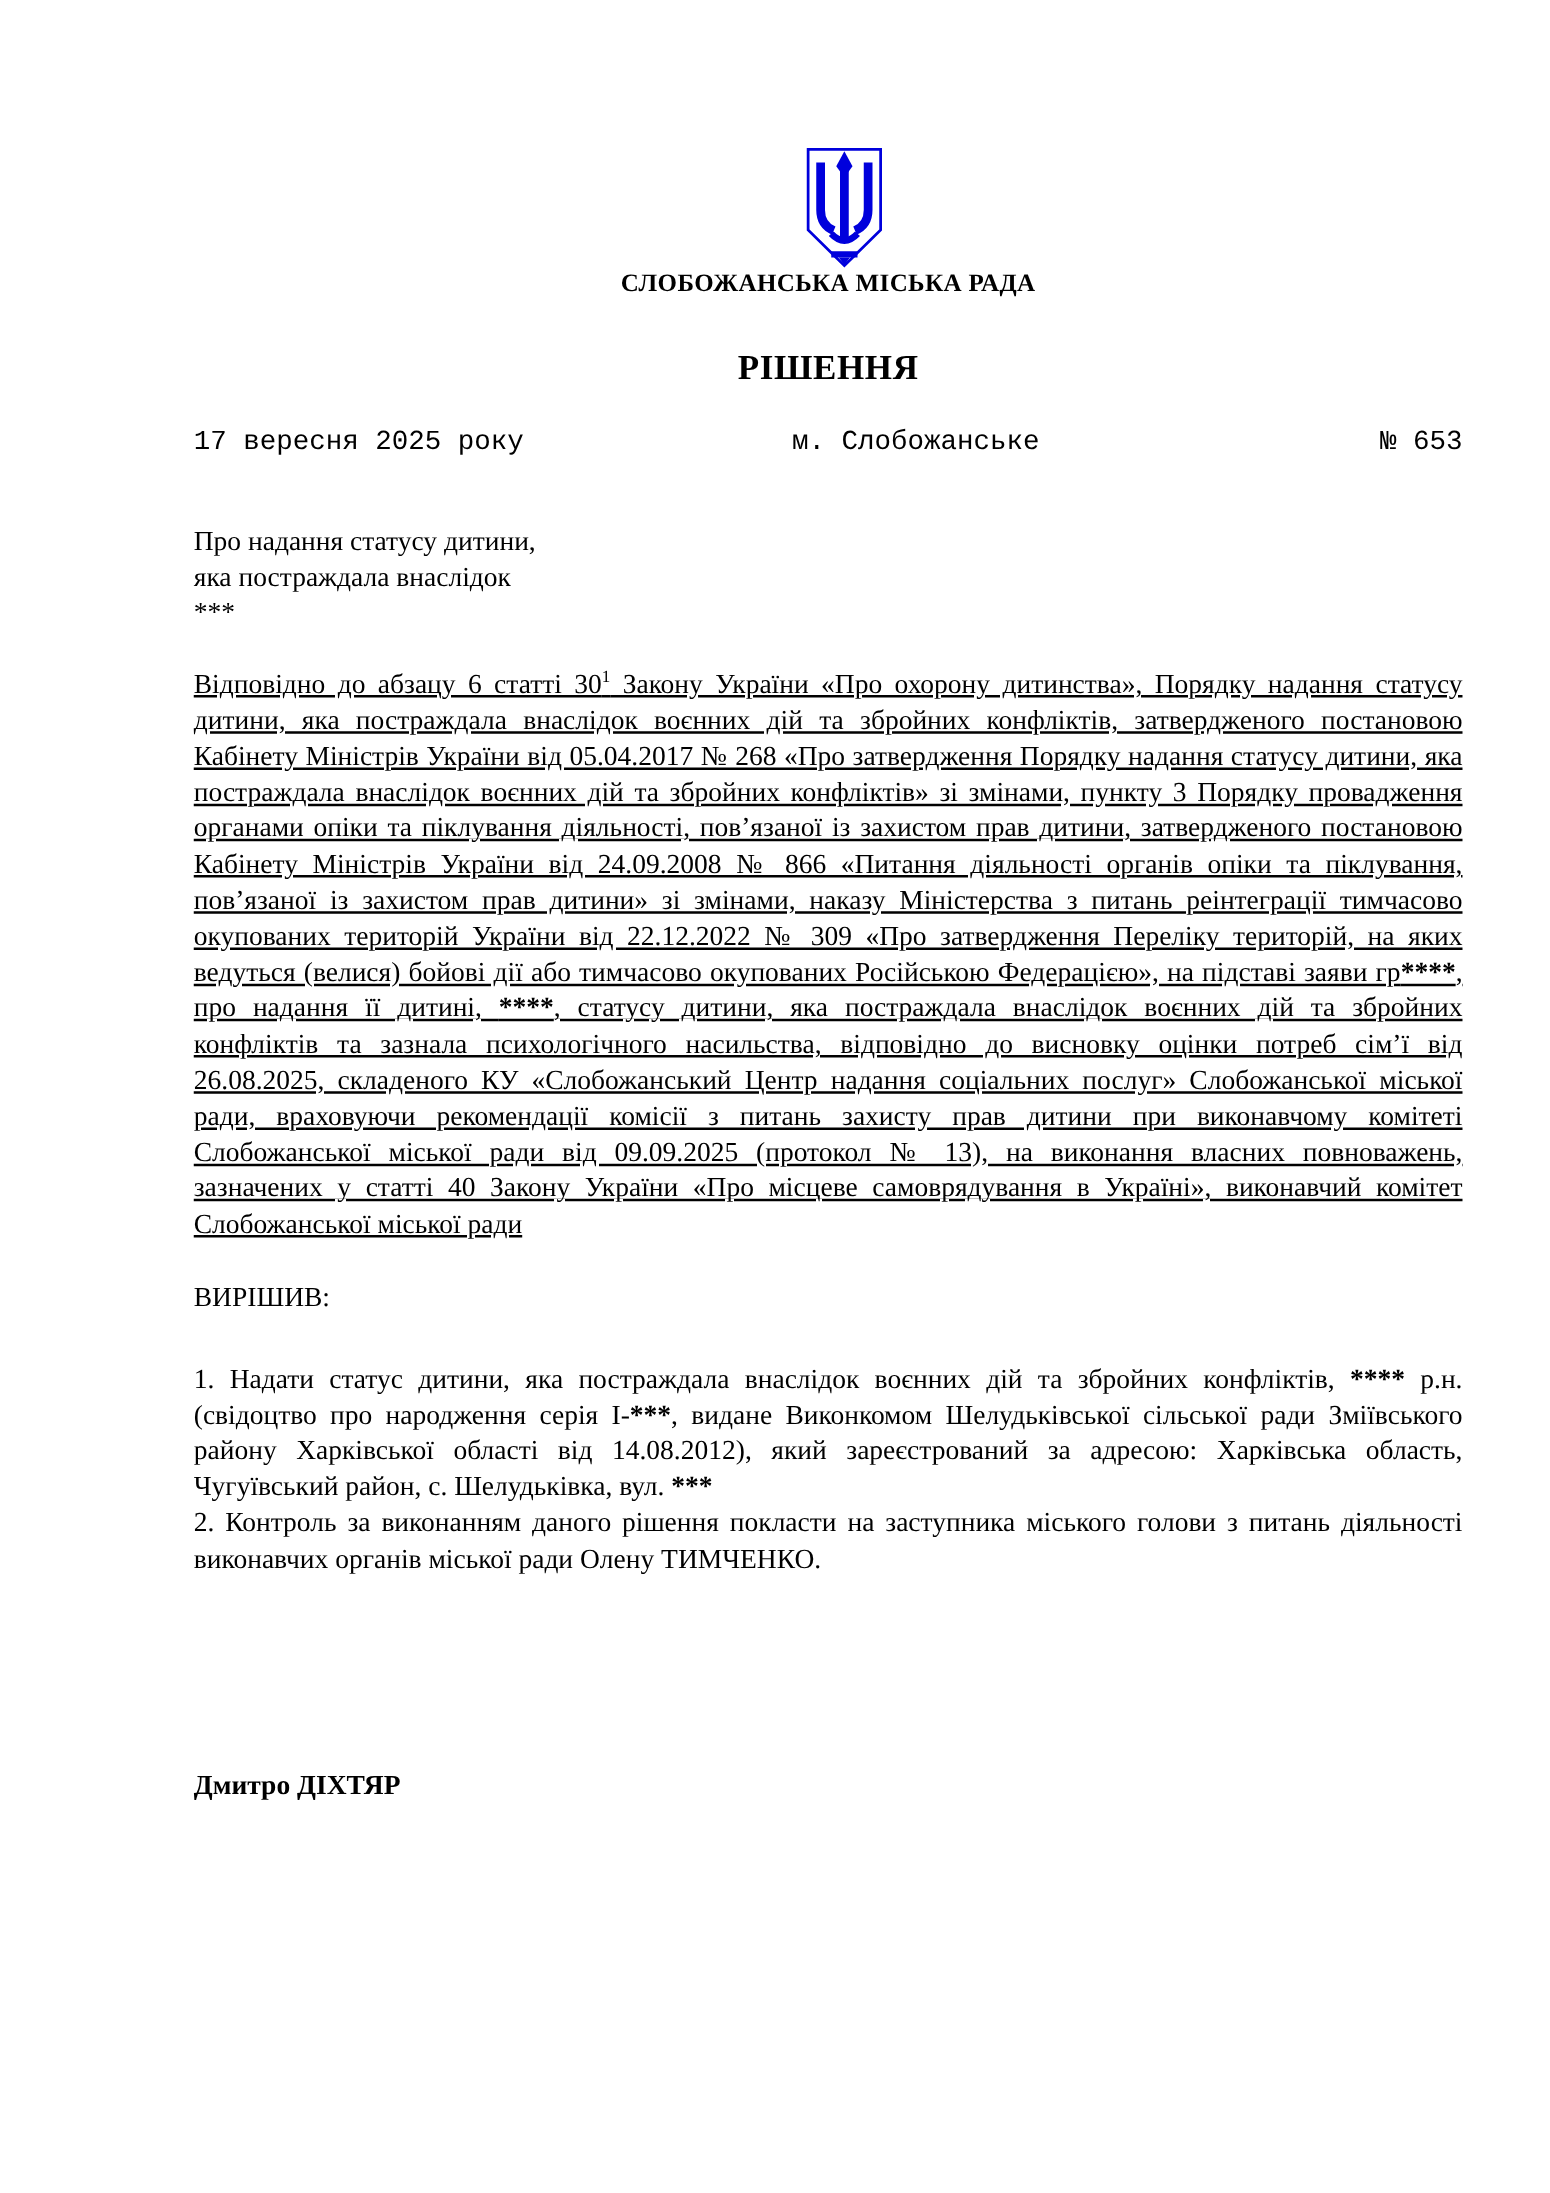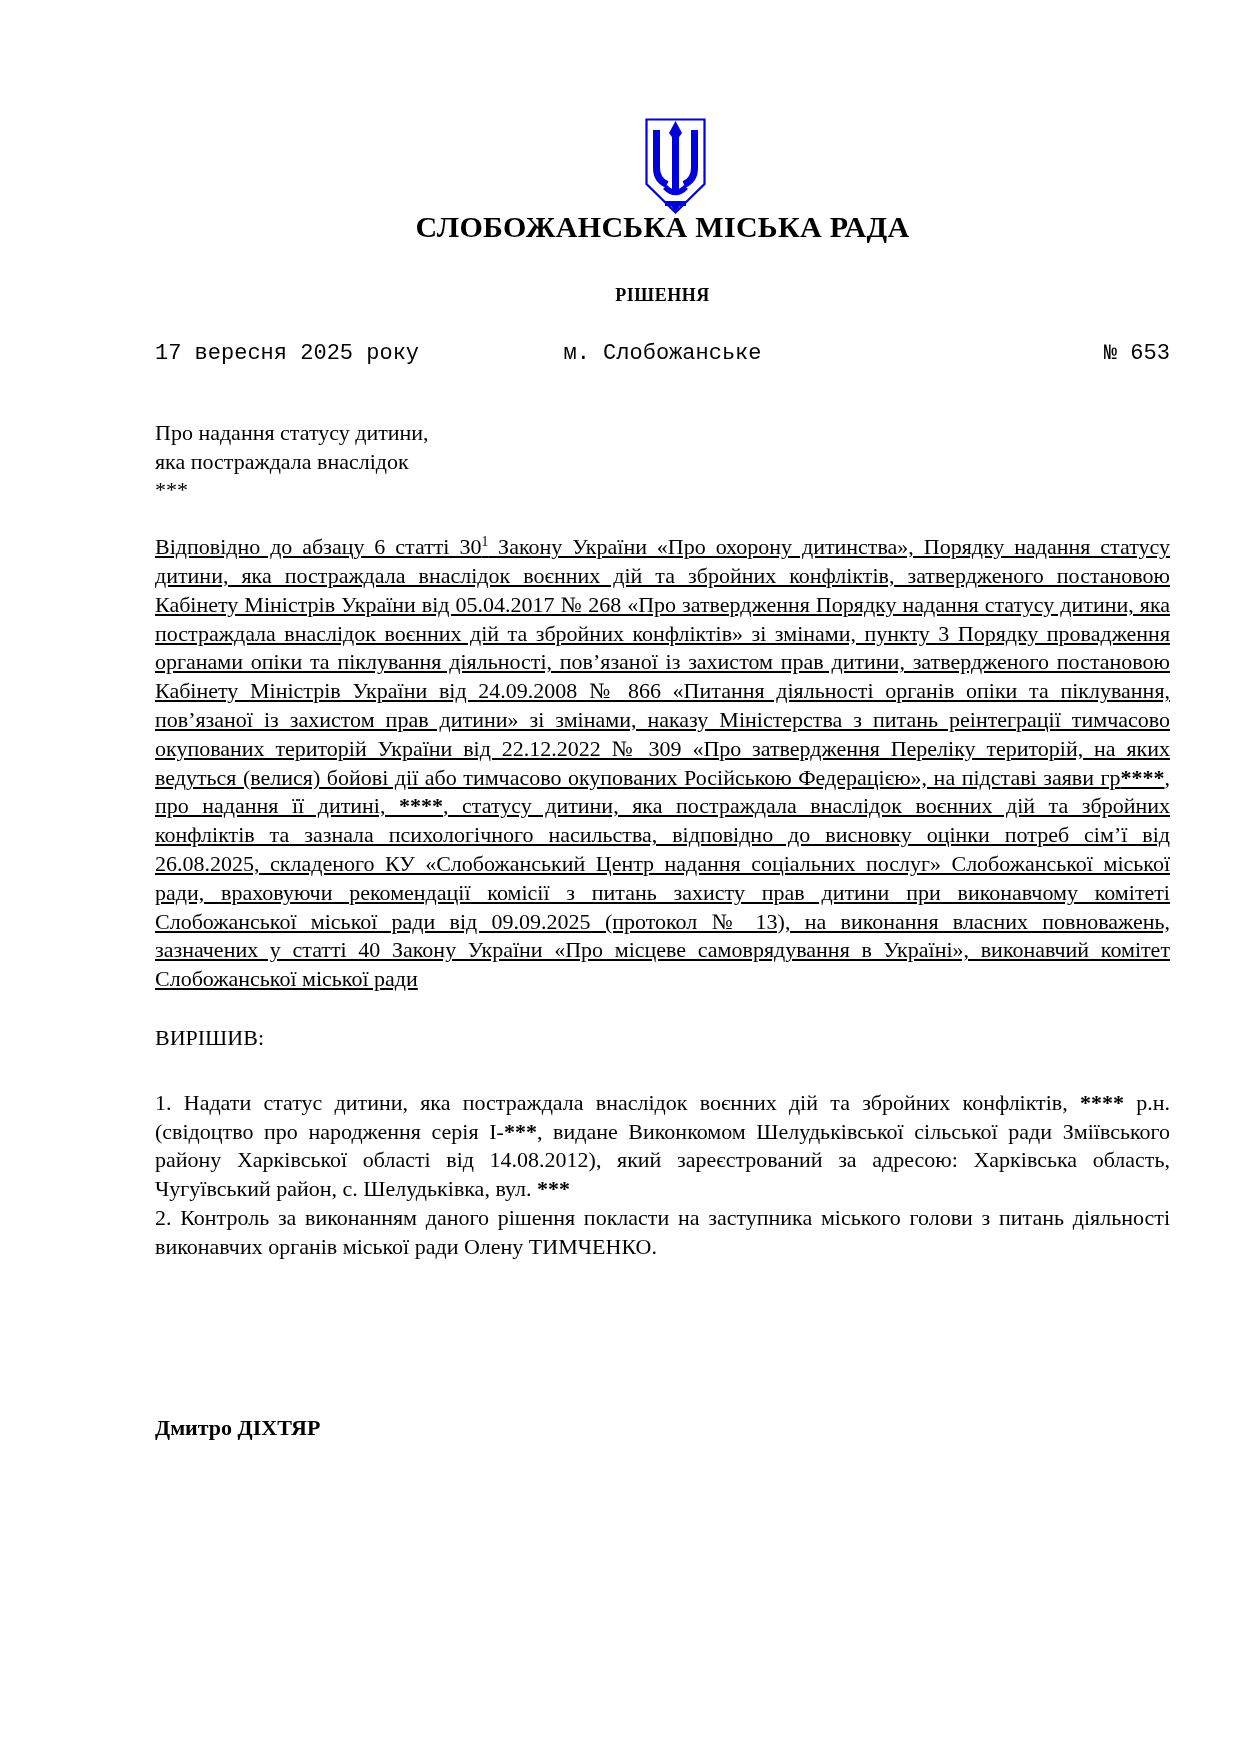--- a/index.html
+++ b/index.html
@@ -19,35 +19,35 @@
   .emblem {
     position: absolute;
     left: 643px;
     top: 118px;
     width: 65px;
     height: 97px;
   }
   .org-header div {
     font-weight: bold;
     text-align: center;
-    font-size: 30px;
+    font-size: 20px;
     line-height: 30px;
     letter-spacing: 0.3px;
   }
   .doc-type {
     margin-top: 38px;
     font-weight: bold;
     text-align: center;
-    font-size: 18px;
+    font-size: 28px;
     line-height: 30px;
     letter-spacing: 0.5px;
   }
   .meta-row { display: flex; margin-top: 30px; font-family: Liberation Mono, monospace; }
   .meta-row .c-left  { flex: 1; text-align: left; }
-  .meta-row .c-mid   { flex: 1; text-align: center; }
+  .meta-row .c-mid   { flex: 1; text-align: right; }
   .meta-row .c-right { flex: 1; text-align: right; }
   .subject { margin-top: 50px; font-weight: normal; }
   .para { text-align: justify; }
   .intro { margin-top: 28px; text-decoration: underline; }
   .resolved { margin-top: 30px; }
   .item-1 { margin-top: 36px; }
   .signature-row {
     display: flex;
     justify-content: space-between;
     margin-top: 152px;

